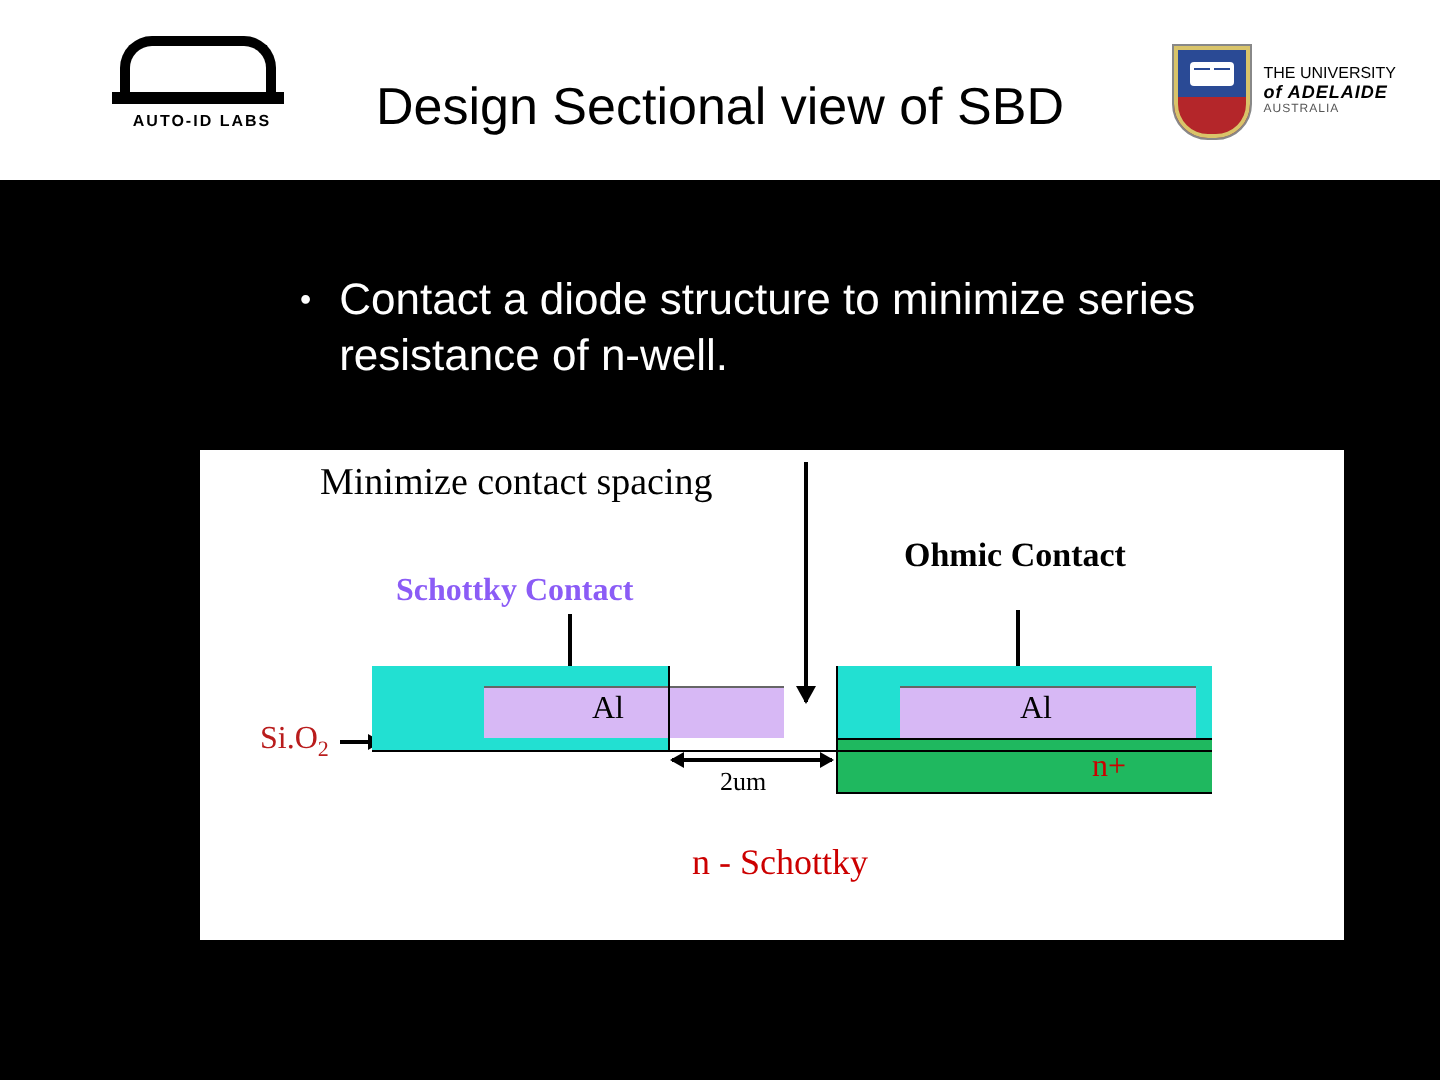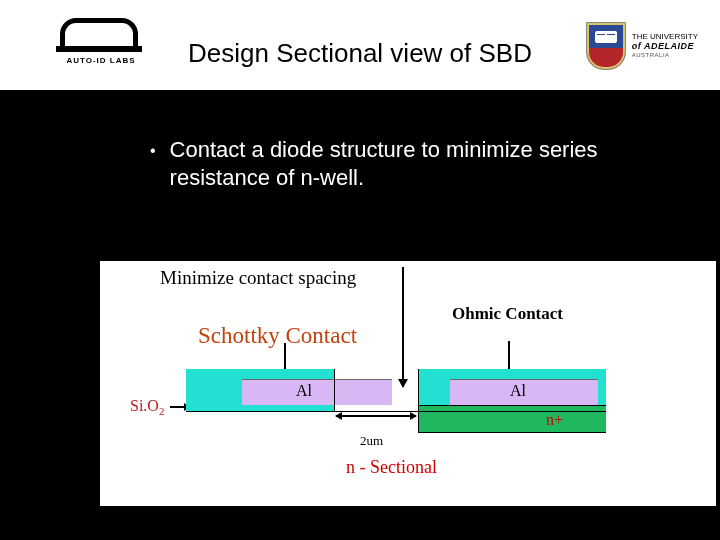--- a/index.html
+++ b/index.html
@@ -120,24 +120,23 @@
   }
   .bullet-text {
     font-size: 22px;
     line-height: 1.25;
   }
 
   .diagram {
     position: absolute;
     left: 100px;
     top: 225px;
-    width: 616px;
+    width: 572px;
     height: 245px;
     background: #fff;
-    margin-top: 36px;
   }
   .diagram .dtitle {
     position: absolute;
     left: 60px;
     top: 6px;
     font-family: "Times New Roman", serif;
     font-size: 19px;
     color: #000;
   }
   .diagram .arrow-down {
@@ -155,23 +154,23 @@
     left: -4px;
     border-left: 5px solid transparent;
     border-right: 5px solid transparent;
     border-top: 9px solid #000;
   }
   .lbl-schottky {
     position: absolute;
     left: 98px;
     top: 62px;
     font-family: "Times New Roman", serif;
-    font-size: 23px;
-    font-weight: normal;
-    color: #c2410c;
+    font-size: 16px;
+    font-weight: bold;
+    color: #8b5cf6;
   }
   .lbl-ohmic {
     position: absolute;
     left: 352px;
     top: 43px;
     font-family: "Times New Roman", serif;
     font-size: 17px;
     font-weight: bold;
     color: #000;
   }
@@ -344,21 +343,21 @@
     content:'';
     position:absolute;
     top:-3px;
     border-top:4px solid transparent;
     border-bottom:4px solid transparent;
   }
   .dim-2um .bar::before { left:-1px; border-right:7px solid #000; }
   .dim-2um .bar::after { right:-1px; border-left:7px solid #000; }
   .dim-2um .txt {
     position: absolute;
-    top: 20px;
+    top: 6px;
     left: 24px;
     font-family: "Times New Roman", serif;
     font-size: 13px;
     color: #000;
   }
 </style>
 </head>
 <body>
 
 <div class="header">
@@ -408,19 +407,19 @@
     <div class="al-right"></div>
     <div class="al-label l">Al</div>
     <div class="al-label r">Al</div>
     <div class="nplus-label">n+</div>
     <div class="gap-border-left"></div>
     <div class="gap-border-right"></div>
     <div class="substrate-border"></div>
     <div class="nplus-border-top"></div>
     <div class="nplus-border-bottom"></div>
     <div class="nplus-border-left"></div>
-    <div class="nsub-label">n - Sectional</div>
+    <div class="nsub-label">n - Schottky</div>
     <div class="dim-2um">
       <div class="bar"></div>
       <div class="txt">2um</div>
     </div>
   </div>
 </div>
 
 </body></html>

